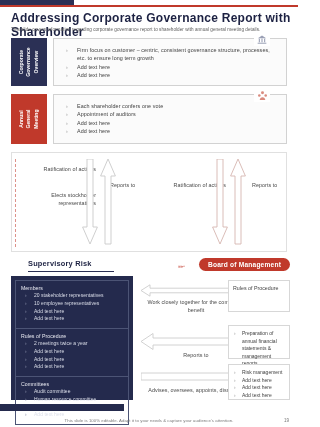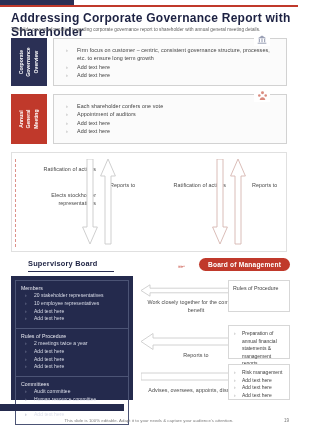--- a/index.html
+++ b/index.html
@@ -370,21 +370,21 @@
     </svg>
   </div>
 
   <div class="arrow" style="left:218px; top:6px;">
     <svg width="16" height="86" viewBox="0 0 16 86">
       <polygon points="8,0 15.4,17 11,17 11,85 5,85 5,17 0.6,17" fill="#ffffff" stroke="#d6b6b0" stroke-width="0.9"></polygon>
     </svg>
   </div>
 </div>
 
-<div class="sb-title">Supervisory Board</div>
+<div class="sb-title">Supervisory Risk</div>
 <div class="sb-underline"></div>
 
 <div class="bom-dots">››››◦◦</div>
 <div class="bom-badge">Board of Management</div>
 
 <div class="sb-panel">
   <div class="sb-card">
     <h4>Members</h4>
     <ul>
       <li>20 stakeholder representatives</li>

